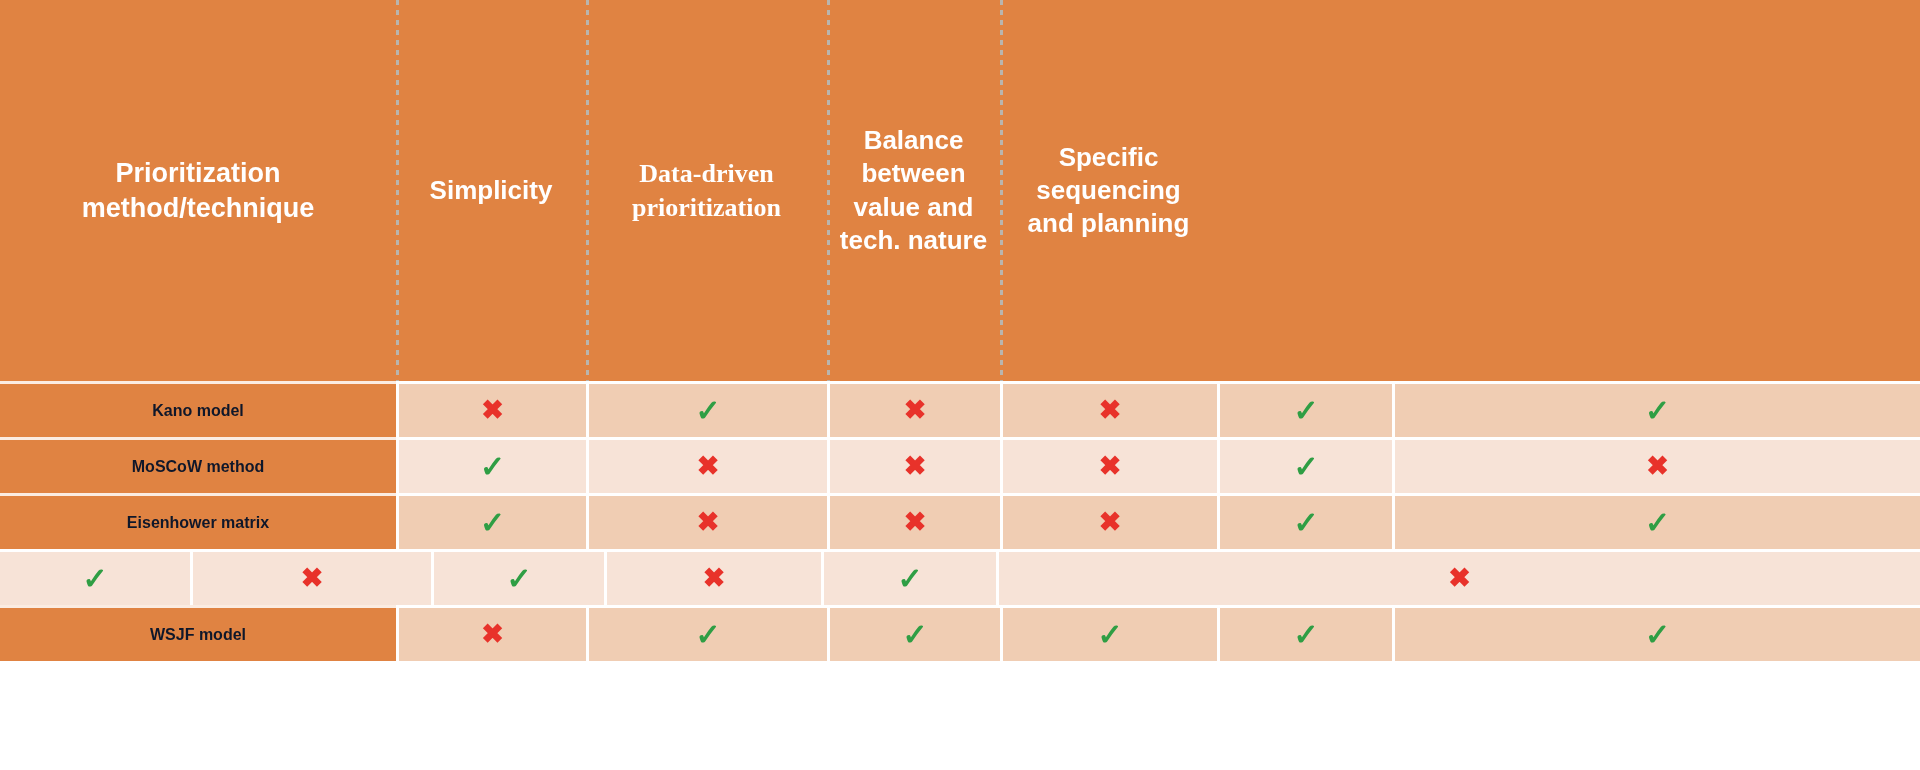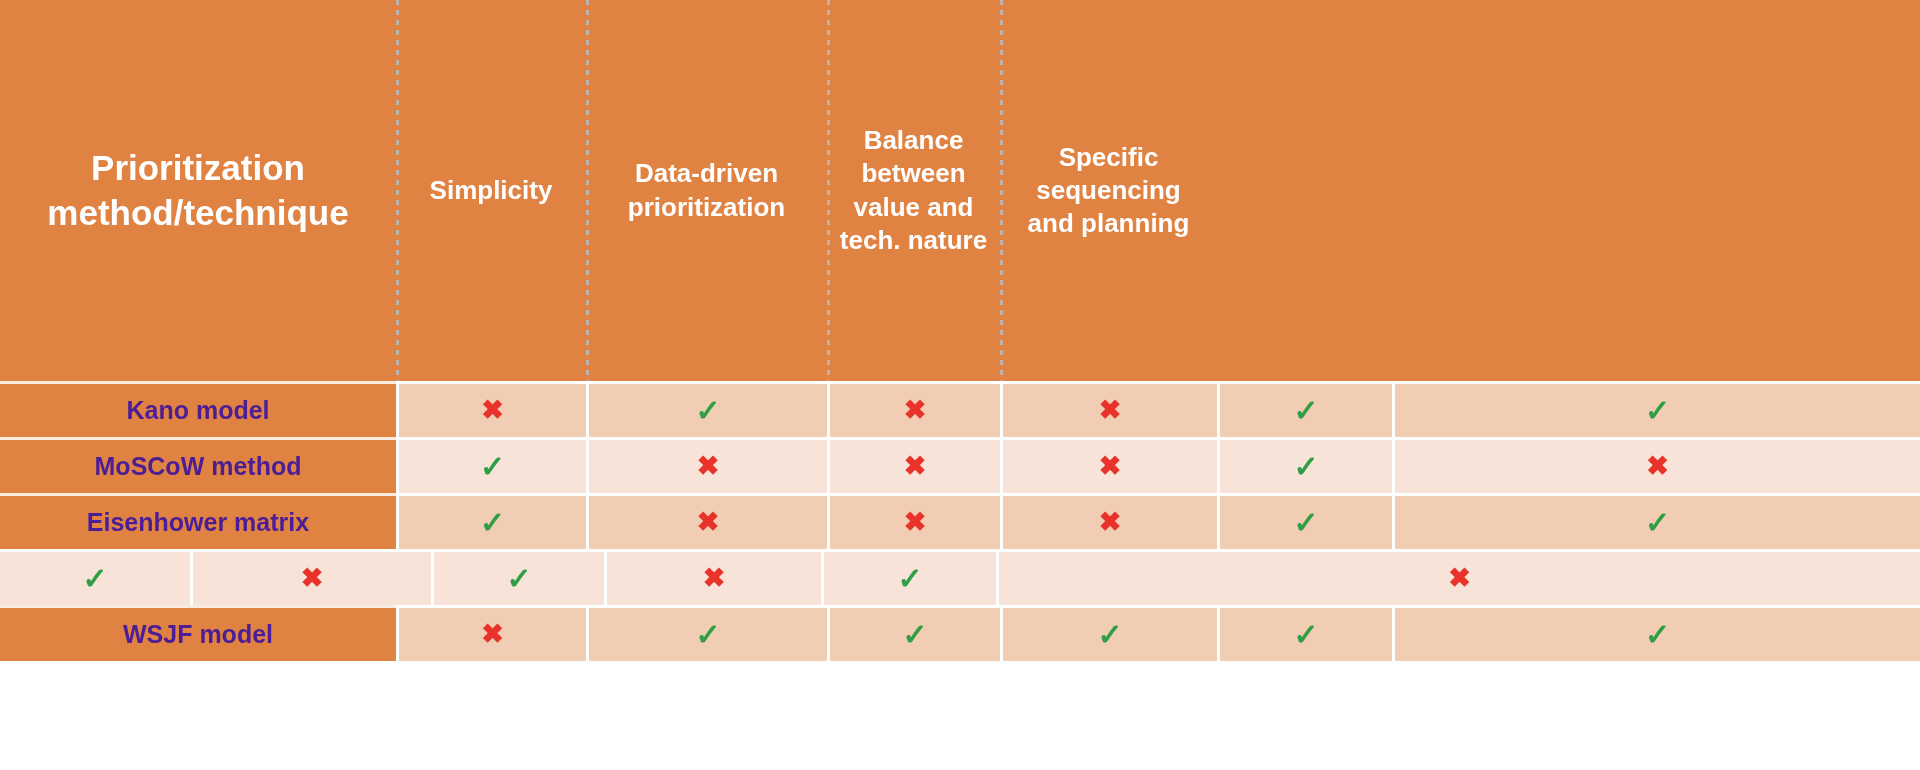--- a/index.html
+++ b/index.html
@@ -31,21 +31,21 @@
     justify-content: center;
     text-align: center;
     color: #ffffff;
     font-weight: bold;
     font-size: 26px;
     line-height: 1.28;
     padding: 6px 10px;
     position: relative;
   }
   .header-cell.method {
-    font-size: 35px;
+    font-size: 27px;
   }
   
   .header-cell + .header-cell::before {
     content: "";
     position: absolute;
     left: 0;
     top: 0;
     bottom: 0;
     width: 3px;
     background-image: linear-gradient(to bottom,
@@ -58,23 +58,23 @@
   .data-row {
     display: flex;
     height: 56px;
     flex: 0 0 56px;
   }
   .data-row.shade-a .value-cell { background: #f0cdb3; }
   .data-row.shade-b .value-cell { background: #f7e3d7; }
 
   .row-label {
     background: #e08342;
-    color: #4c1d95;
+    color: #0f172a;
     font-weight: bold;
-    font-size: 25px;
+    font-size: 16px;
     display: flex;
     align-items: center;
     justify-content: center;
     text-align: center;
     padding: 2px 8px;
     border-top: 3px solid #fbece2;
   }
   .value-cell {
     display: flex;
     align-items: center;
@@ -84,21 +84,21 @@
     font-size: 27px;
     line-height: 1;
   }
   .value-cell:first-of-type { border-left: none; }
   .mark-yes { color: #2f9e44; font-weight: bold; font-size: 30px; }
   .mark-no  { color: #e8322a; font-weight: bold; font-size: 27px; }
 
   
   .col-0 { flex: 0 0 396px; }
   .col-1 { flex: 0 0 190px; }
-  .col-2 { flex: 0 0 241px; }
+  .col-2 { flex: 0 0 241px; font-family: Liberation Serif, serif; }
   .col-3 { flex: 0 0 173px; }
   .col-4 { flex: 0 0 217px; }
   .col-5 { flex: 0 0 175px; }
   .col-6 { flex: 1 1 auto; }
 </style>
 </head>
 <body>
 
 <div id="matrix-table">
 

